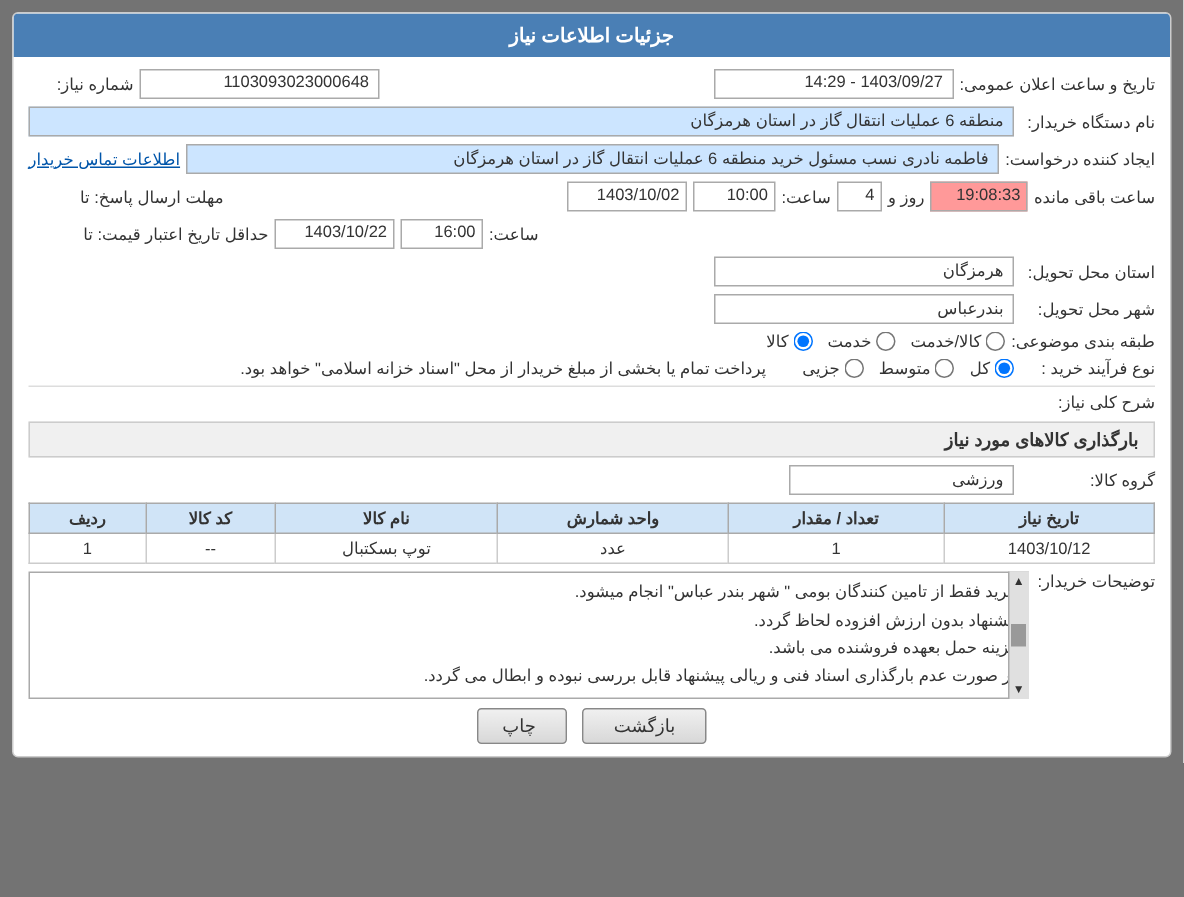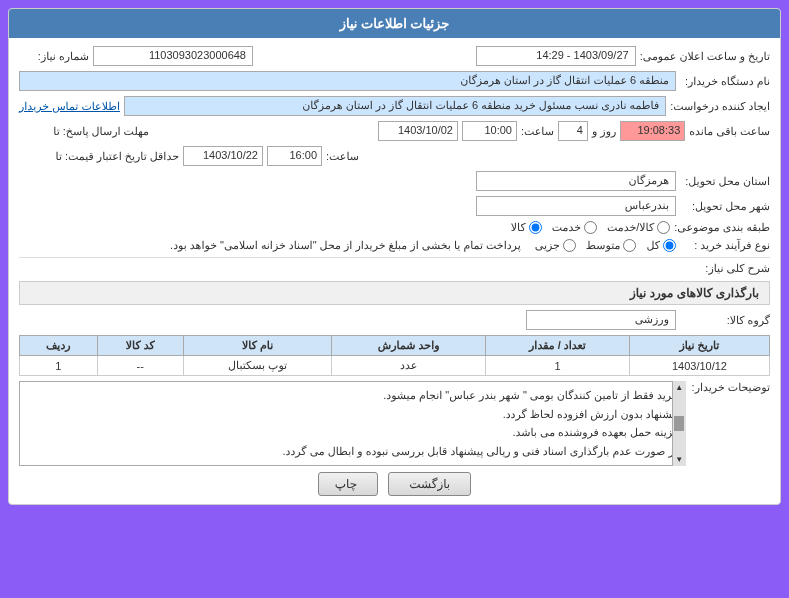--- a/index.html
+++ b/index.html
@@ -6,21 +6,21 @@
     body {
       font-family: Tahoma, Arial, sans-serif;
       font-size: 12px;
       background: #e8e8e8;
       direction: rtl;
       color: #333;
     }
     .page-wrapper {
       width: 789px;
       min-height: 598px;
-      background: #8b5cf6;
+      background: #737373;
       padding: 8px;
     }
     .main-container {
       background: #fff;
       border: 1px solid #ccc;
       border-radius: 4px;
       overflow: hidden;
     }
     .header-bar {
       background: #4a7fb5;
@@ -294,21 +294,21 @@
           </div>
           <div class="radio-item">
             <input type="radio" name="noe" style="">
             <span>متوسط</span>
           </div>
           <div class="radio-item">
             <input type="radio" name="noe" style="">
             <span>جزیی</span>
           </div>
         </div>
-        <span style="font-size:11px; color:#333; margin-right:10px;">پرداخت تمام یا بخشی از مبلغ خریدار از محل "اسناد خزانه اسلامی" خواهد بود.</span>
+        <span style="font-size:11px; color:#333; margin-right:20px;">پرداخت تمام یا بخشی از مبلغ خریدار از محل "اسناد خزانه اسلامی" خواهد بود.</span>
       </div>
 
       <hr class="divider">
 
       <div class="info-row">
         <span class="label" style="min-width:80px;">شرح کلی نیاز:</span>
       </div>
 
       <div class="section-title">بارگذاری کالاهای مورد نیاز</div>
 

